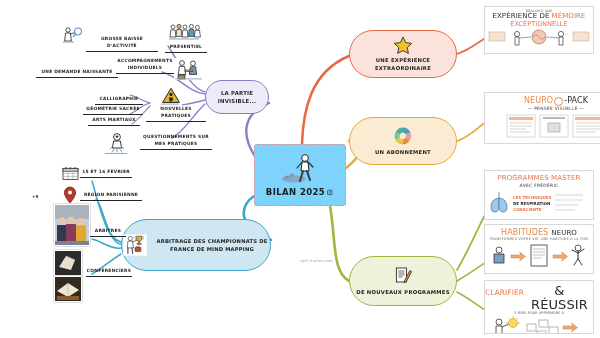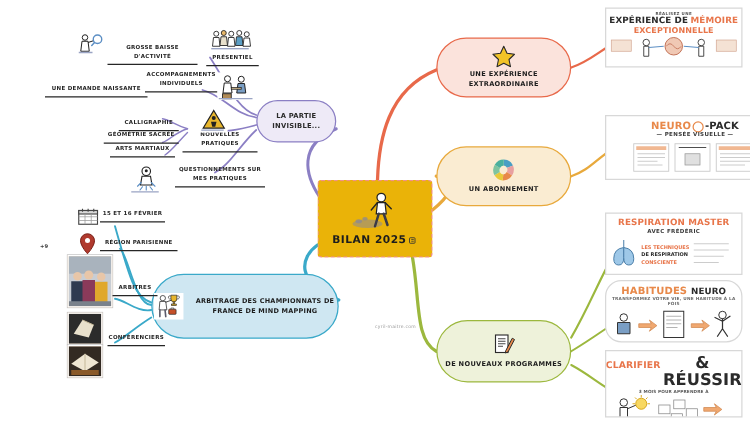--- a/index.html
+++ b/index.html
@@ -5,21 +5,21 @@
   html,body{margin:0;padding:0;background:#ffffff;}
   body{width:600px;height:338px;overflow:hidden;position:relative;
        font-family:"DejaVu Sans","Liberation Sans",sans-serif;color:#2b2b2b;}
   #canvas{position:absolute;inset:0;width:600px;height:338px;}
   svg.wires{position:absolute;left:0;top:0;width:600px;height:338px;pointer-events:none;}
 
   .node{position:absolute;box-sizing:border-box;display:flex;flex-direction:column;
         align-items:center;justify-content:center;text-align:center;}
 
   
-  .central{width:92px;height:62px;left:254px;top:144px;background:#eab308;
+  .central{width:92px;height:62px;left:254px;top:144px;background:#7dd3fc;
            border:1.6px dashed #f0908c;border-radius:3px;justify-content:center;}
   .central .cap{font-size:8.5px;font-weight:bold;letter-spacing:.4px;color:#1d1d1d;
                 display:flex;align-items:center;gap:2px;}
 
   
   .pill{border-radius:26px;border:1.4px solid;}
   .pill .lbl{font-size:5.3px;font-weight:bold;line-height:1.55;letter-spacing:.25px;
              color:#1d1d1d;margin-top:2px;text-transform:uppercase;}
   .n-exp{width:108px;height:48px;left:349px;top:30px;background:#fbe3dc;border-color:#e8694a;}
   .n-abo{width:108px;height:48px;left:349px;top:117px;background:#faecd2;border-color:#e8a93c;}
@@ -40,21 +40,21 @@
   .leaf.ul{border-bottom:1px solid;}
   .u-blue{border-color:#3aa9c9;}
   .u-purple{border-color:#8b7fc4;}
 
   
   .tile{position:absolute;background:#fff;}
   .tile svg{display:block;}
 
   
   .card{position:absolute;background:#fff;border:1px solid #d8d8d8;overflow:hidden;}
-  .card .ct{font-weight:bold;text-align:center;letter-spacing:.1px;line-height:1.05;}
+  .card .ct{font-weight:normal;text-align:center;letter-spacing:.1px;line-height:1.05;}
   .photo{position:absolute;background:#cbb9a6;border:1px solid #ffffff;
          box-shadow:0 0 0 .5px #bdbdbd;overflow:hidden;}
   .wm{position:absolute;font-size:3.6px;color:#9a9a9a;letter-spacing:.2px;}
   .plus9{position:absolute;font-size:4.2px;color:#3a3a3a;font-weight:bold;}
 </style>
 </head>
 <body>
 
 <div id="canvas">
 
@@ -327,33 +327,33 @@
       <rect x="38" y="2" width="28" height="22" fill="#fff" stroke="#c8c8c8" stroke-width=".7"></rect>
       <path d="M41,5h22" stroke="#333" stroke-width=".7"></path>
       <rect x="46" y="10" width="12" height="9" fill="#e0e0e0" stroke="#999" stroke-width=".6"></rect>
       <rect x="71" y="2" width="32" height="22" fill="#fff" stroke="#c8c8c8" stroke-width=".7"></rect>
       <rect x="73" y="4" width="28" height="3" fill="#e8894a" opacity=".6"></rect>
       <path d="M74,10h26 M74,13h26 M74,16h26 M74,19h20" stroke="#bbb" stroke-width=".6"></path>
     </svg>
   </div>
 
   <div class="card" style="left:484px;top:170px;width:108px;height:48px;">
-    <div class="ct" style="font-size:7px;color:#e8754a;margin-top:4px;">RESPIRATION MASTER</div>
+    <div class="ct" style="font-size:7px;color:#e8754a;margin-top:4px;">PROGRAMMES MASTER</div>
     <div class="ct" style="font-size:4.4px;color:#3a3a3a;margin-top:1.5px;letter-spacing:.3px;">AVEC FRÉDÉRIC</div>
     <svg width="108" height="28" viewBox="0 0 108 28" style="margin-top:1px;">
       <path d="M14,3 v6 M14,9 q-8,1 -8,9 q0,5 4,5 q4,0 4,-6 Z" fill="#9ec8e8" stroke="#4a7ea8" stroke-width=".8"></path>
       <path d="M14,9 q8,1 8,9 q0,5 -4,5 q-4,0 -4,-6 Z" fill="#9ec8e8" stroke="#4a7ea8" stroke-width=".8"></path>
       <text x="28" y="10" font-size="4" fill="#e8754a" font-family="DejaVu Sans, sans-serif" font-weight="bold">LES TECHNIQUES</text>
       <text x="28" y="16" font-size="4" fill="#2b2b2b" font-family="DejaVu Sans, sans-serif" font-weight="bold">DE RESPIRATION</text>
       <text x="28" y="22" font-size="4" fill="#e8754a" font-family="DejaVu Sans, sans-serif" font-weight="bold">CONSCIENTE</text>
       <path d="M70,6h28 M70,11h28 M70,16h24 M70,21h20" stroke="#bbb" stroke-width=".6"></path>
     </svg>
   </div>
 
-  <div class="card" style="left:484px;top:224px;width:108px;height:48px;border-radius:13px;">
+  <div class="card" style="left:484px;top:224px;width:108px;height:48px;">
     <div style="display:flex;justify-content:center;align-items:baseline;gap:3px;margin-top:4px;">
       <span class="ct" style="font-size:8px;color:#e8894a;">HABITUDES</span>
       <span class="ct" style="font-size:7px;color:#2b2b2b;">NEURO</span>
     </div>
     <div class="ct" style="font-size:3.4px;color:#6a6a6a;margin-top:1px;letter-spacing:.2px;">TRANSFORMEZ VOTRE VIE, UNE HABITUDE À LA FOIS</div>
     <svg width="108" height="26" viewBox="0 0 108 26" style="margin-top:1px;">
       <circle cx="14" cy="7" r="3" fill="#fff" stroke="#333" stroke-width=".8"></circle>
       <path d="M9,11 h10 v9 H9 Z" fill="#7a9ec4" stroke="#333" stroke-width=".8"></path>
       <path d="M26,12 h10 l-1.5,-3 l6,4.5 l-6,4.5 l1.5,-3 h-10 Z" fill="#f0a870" stroke="#d08850" stroke-width=".6"></path>
       <rect x="46" y="2" width="16" height="21" fill="#fff" stroke="#333" stroke-width=".8"></rect>

